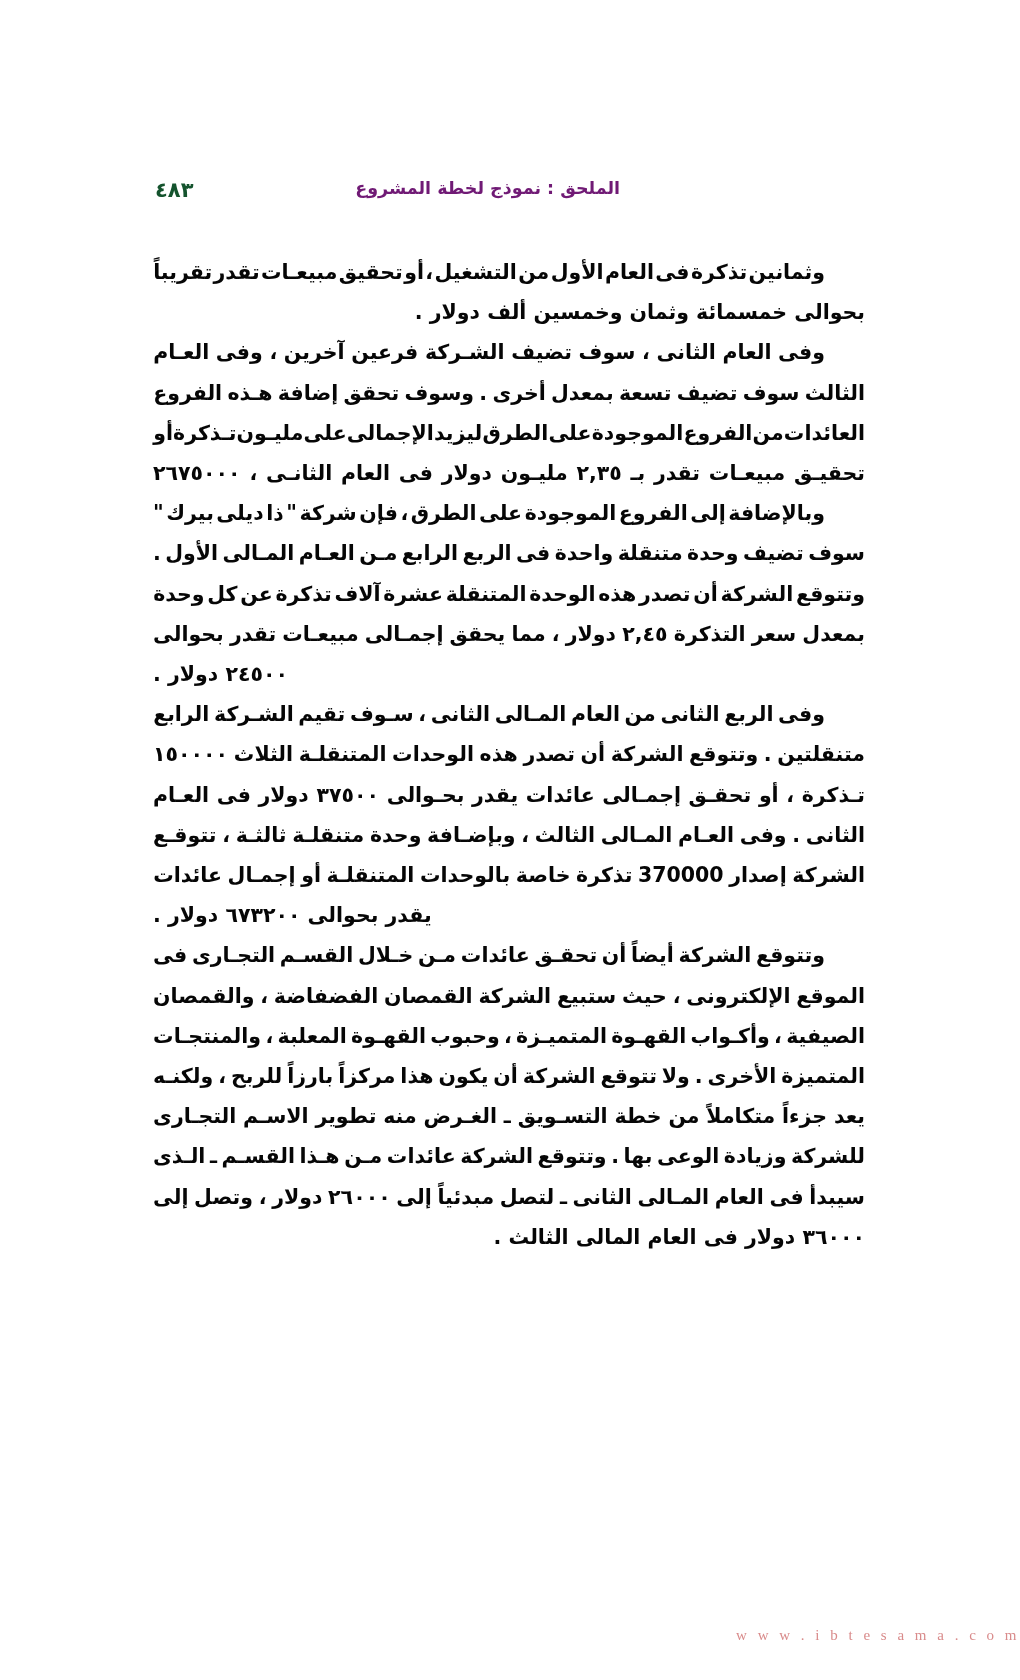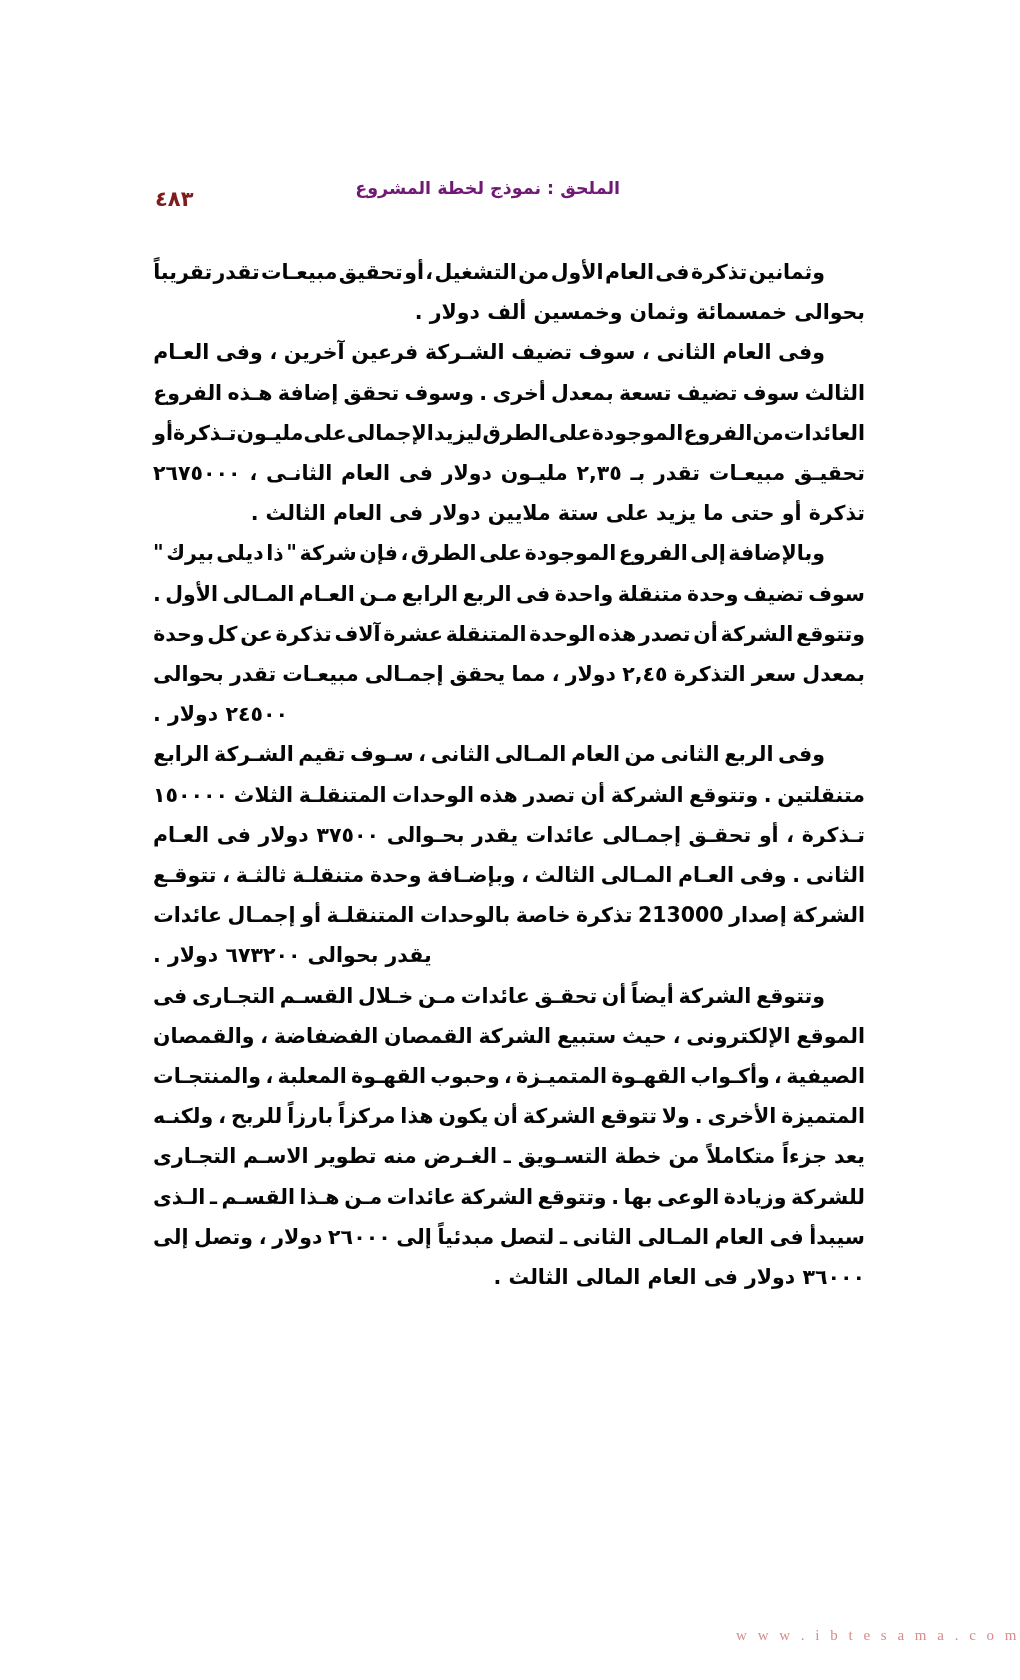--- a/index.html
+++ b/index.html
@@ -32,24 +32,24 @@
     top: 0;
     font-size: 17.5px;
     font-weight: bold;
     color: #701a75;
     letter-spacing: 0px;
     white-space: nowrap;
   }
   .running-head .folio {
     position: absolute;
     left: 0px;
-    top: 9px;
+    top: 0px;
     font-size: 21px;
     font-weight: bold;
-    color: #7f1d1d;
+    color: #14532d;
     letter-spacing: 1px;
     white-space: nowrap;
   }
 
   
   .text-block {
     position: absolute;
     top: 252px;
     right: 155px;
     width: 712px;
@@ -181,21 +181,20 @@
           <span>بـ</span>
           <span>٢,٣٥</span>
           <span>مليـون</span>
           <span>دولار</span>
           <span>فى</span>
           <span>العام</span>
           <span>الثانـى</span>
           <span>،</span>
           <span>٢٦٧٥٠٠٠</span>
         </div>
-        <div class="line last center-last">تذكرة أو حتى ما يزيد على ستة ملايين دولار فى العام الثالث .</div>
       </div>
       <div class="para">
         <div class="line justify para-start">
           <span>وبالإضافة</span>
           <span>إلى</span>
           <span>الفروع</span>
           <span>الموجودة</span>
           <span>على</span>
           <span>الطرق</span>
           <span>،</span>
@@ -306,21 +305,21 @@
           <span>وبإضـافة</span>
           <span>وحدة</span>
           <span>متنقلـة</span>
           <span>ثالثـة</span>
           <span>،</span>
           <span>تتوقـع</span>
         </div>
         <div class="line justify">
           <span>الشركة</span>
           <span>إصدار</span>
-          <span>213000</span>
+          <span>370000</span>
           <span>تذكرة</span>
           <span>خاصة</span>
           <span>بالوحدات</span>
           <span>المتنقلـة</span>
           <span>أو</span>
           <span>إجمـال</span>
           <span>عائدات</span>
         </div>
         <div class="line last right-last">يقدر بحوالى ٦٧٣٢٠٠ دولار .</div>
       </div>

